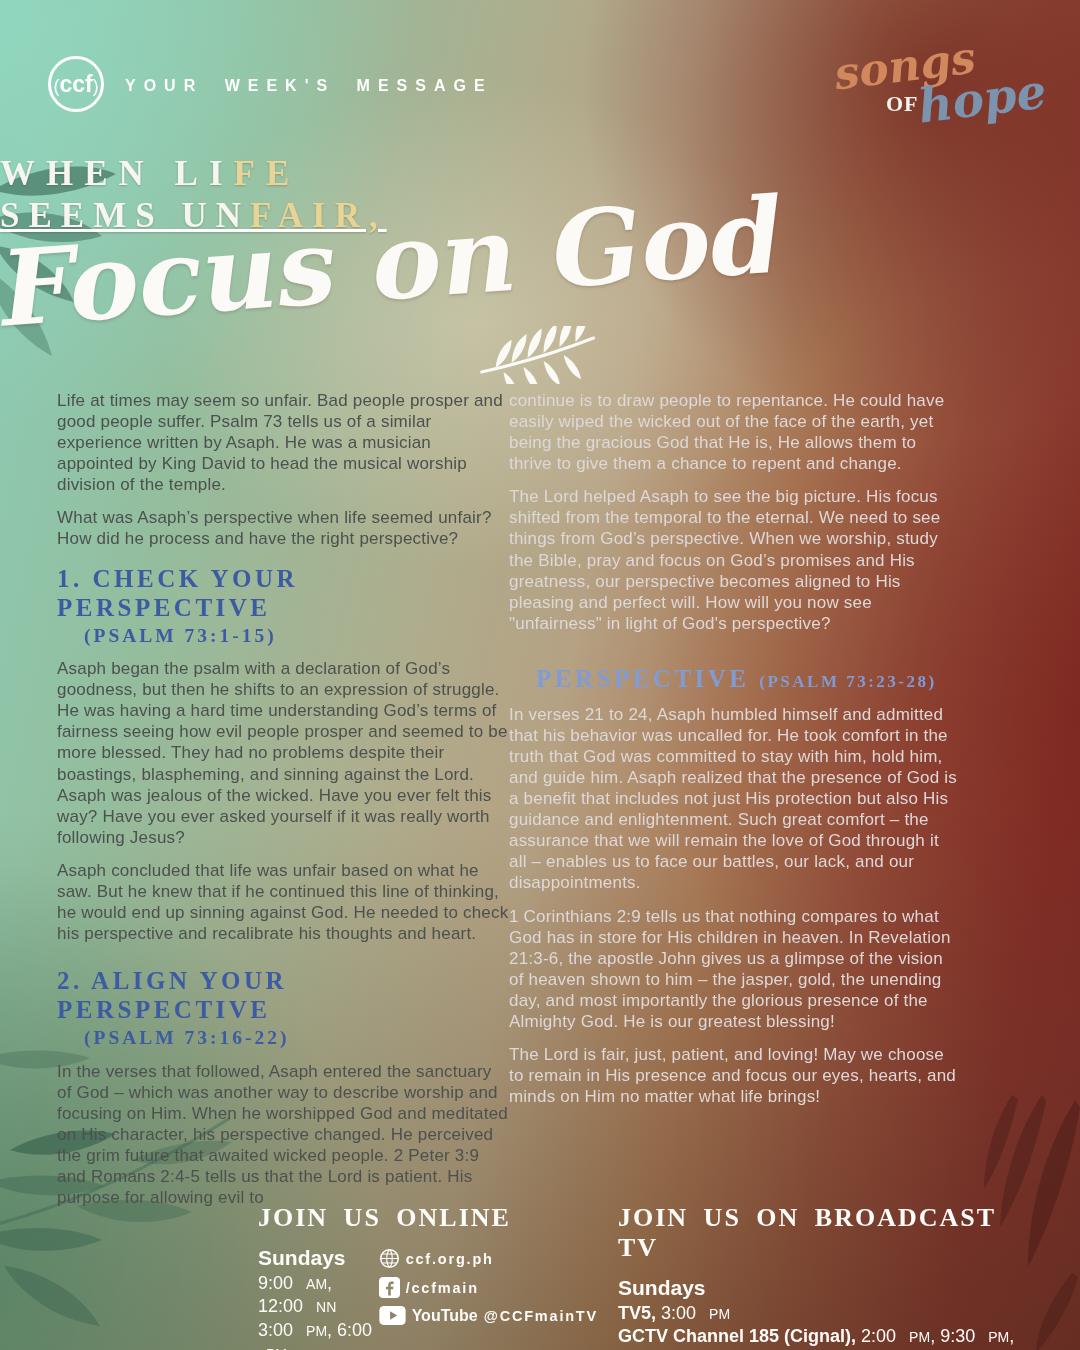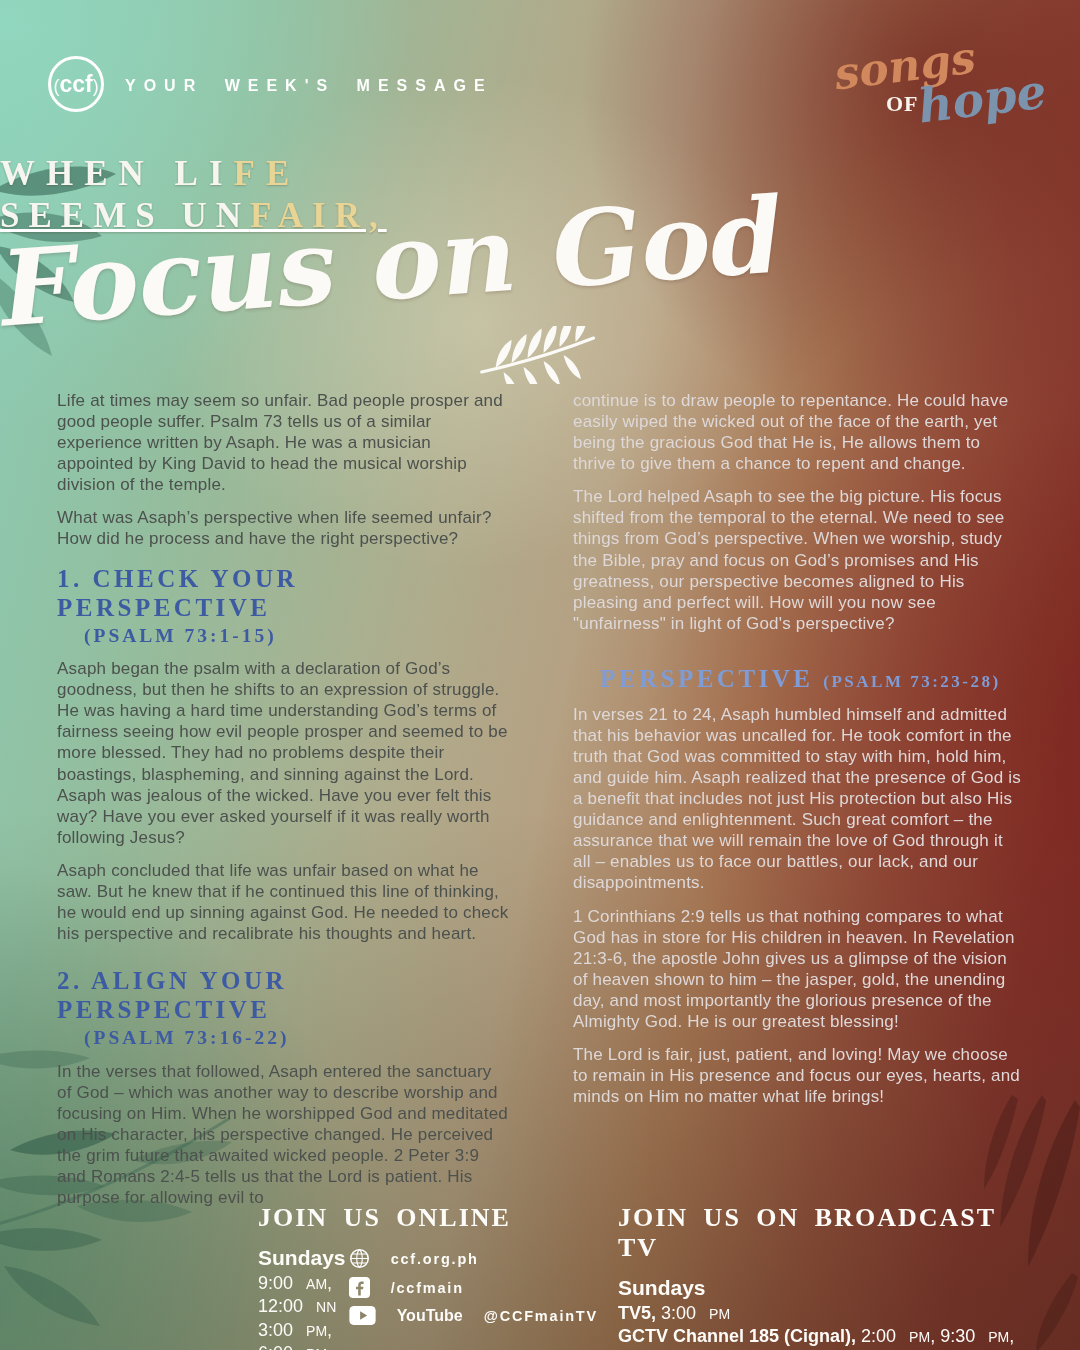--- a/index.html
+++ b/index.html
@@ -41,21 +41,21 @@
   .t-line1{top:4px;font-size:35px;letter-spacing:11px;}
   .t-line2{top:46px;font-size:35px;letter-spacing:9px;text-decoration:underline;}
   .w{color:var(--white-ink,#f7f5ef);}
   .g{color:var(--gold,#e8d494);}
   .t-script{position:absolute;top:40px;width:100%;font-family:"DejaVu Serif",serif;font-style:italic;
           font-weight:bold;font-size:104px;color:#fbfaf6;transform:rotate(-4deg);
           text-shadow:0 2px 3px rgba(70,40,25,.18);}
   .t-branch{position:absolute;top:176px;left:50%;transform:translateX(-52%);}
 
   
-  .cols{position:absolute;top:390px;left:57px;width:966px;display:flex;gap:64px;}
+  .cols{position:absolute;top:390px;left:57px;width:966px;display:flex;}
   .col{width:452px;font-size:17px;line-height:1.24;letter-spacing:.2px;}
   .col.right{width:450px;}
   .col p{margin:0 0 12px 0;}
   .col.left p{color:var(--body-dark,#4c514e);}
   .col.right p{color:var(--body-light,#ded8d8);}
   h3.h{font-family:"Liberation Serif",serif;font-weight:bold;font-size:25px;line-height:1.16;
        letter-spacing:3.5px;margin:22px 0 11px 0;}
   h3.h .h-ref{display:block;font-size:19.5px;letter-spacing:3px;margin-left:27px;margin-top:3px;}
   h3.h .h-line2{display:block;margin-left:27px;margin-top:2px;}
   h3.h .h-ref-inline{font-size:17px;letter-spacing:2.5px;}
@@ -67,21 +67,21 @@
   .ftr{position:absolute;top:1203px;left:0;width:100%;color:#fdfcf9;}
   .f-title{font-family:"Liberation Serif",serif;font-weight:bold;font-size:26px;
            letter-spacing:2px;word-spacing:7px;margin:0 0 13px 0;}
   .f-online{position:absolute;left:258px;top:0;width:340px;}
   .f-tv{position:absolute;left:618px;top:0;width:430px;}
   .f-day{font-weight:bold;font-size:21px;margin-bottom:2px;}
   .f-line{font-size:18px;line-height:1.3;}
   .f-cols{display:flex;}
   .f-sched{width:157px;}
   .f-links{padding-top:2px;}
-  .f-link{display:flex;align-items:center;gap:21px;margin-bottom:8px;
+  .f-link{display:flex;align-items:center;gap:6px;margin-bottom:8px;
           font-size:14.5px;font-weight:bold;letter-spacing:1.8px;}
   .f-link .yt-brand{letter-spacing:0;font-size:16px;margin-right:0;}
   .f-line b{font-weight:bold;}
   .sc{font-size:.78em;margin-left:8px;}
 
   .icn{display:block;}
 </style>
 </head>
 <body>
 

